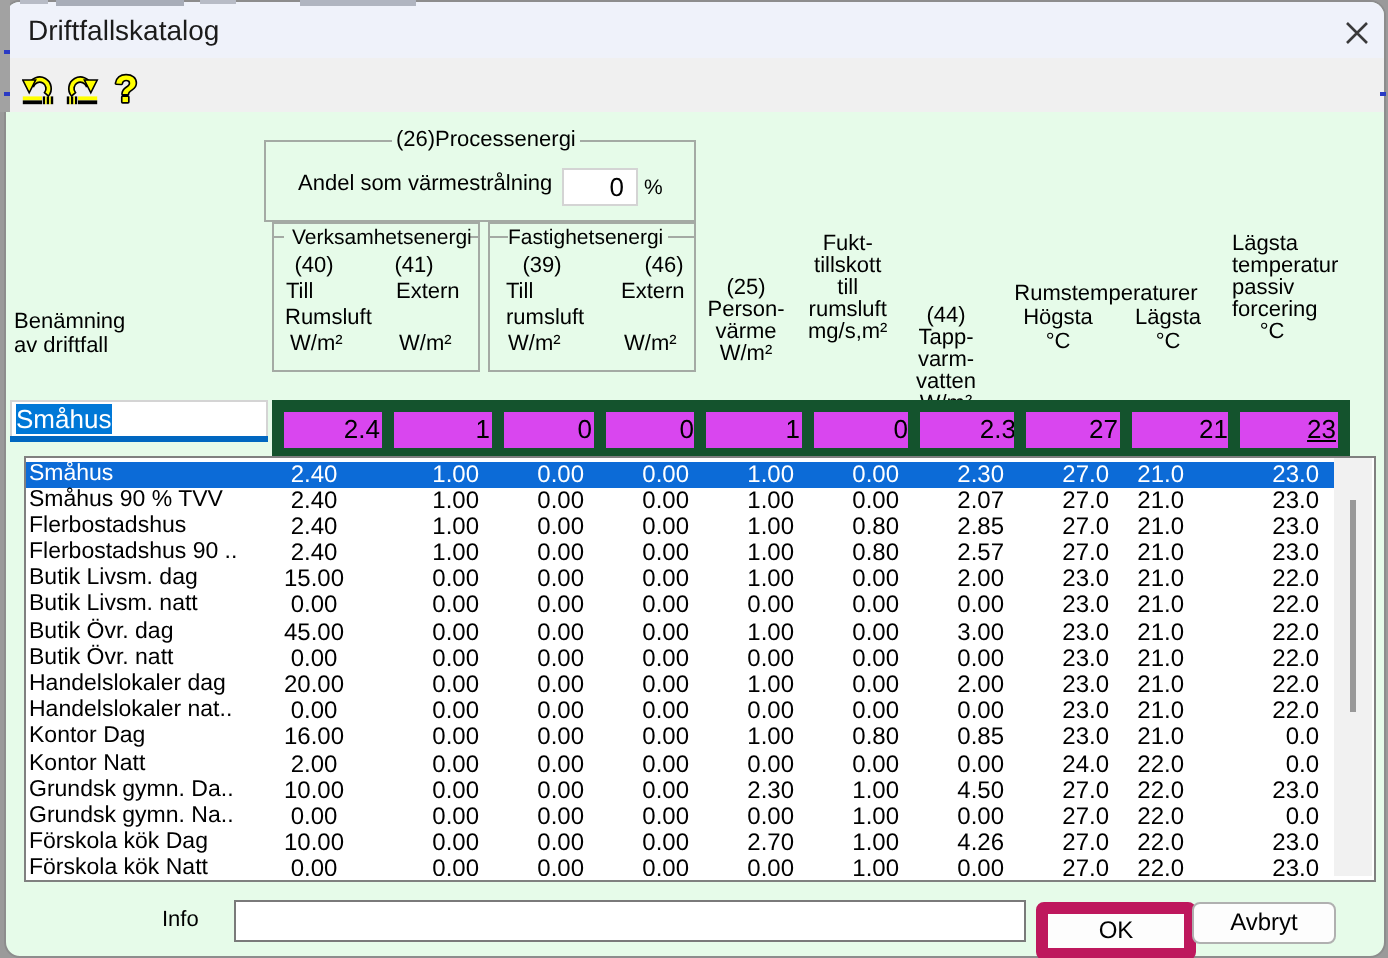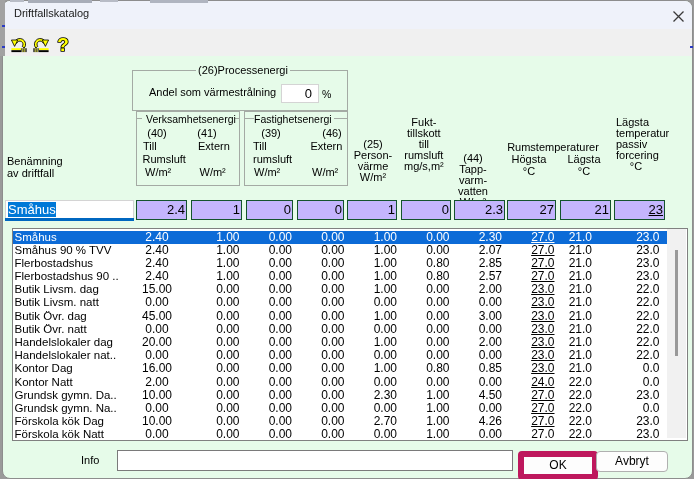--- a/index.html
+++ b/index.html
@@ -2,43 +2,43 @@
 <html><head>
 <meta charset="utf-8">
 <style>
 html,body{margin:0;padding:0;}
 body{width:694px;height:479px;background:#9a9a9a;position:relative;overflow:hidden;
   font-family:"Liberation Sans",sans-serif;color:#000;}
 .abs{position:absolute;}
 #dlg{position:absolute;left:1.5px;top:0;width:689.5px;height:476.5px;border:1px solid #8d8d8d;
   border-radius:8px;background:#e6fbe9;overflow:hidden;}
 #title{position:absolute;left:0;top:0;width:100%;height:28px;background:#eff2fa;}
-#titletxt{position:absolute;left:11.5px;top:5.5px;font-size:11px;color:#1b1b1b;}
+#titletxt{position:absolute;left:11.5px;top:5.5px;font-size:14px;color:#1b1b1b;}
 #toolbar{position:absolute;left:0;top:28px;width:100%;height:27px;background:#f0f0f0;}
 .lbl{position:absolute;font-size:11px;line-height:11px;white-space:nowrap;}
 .ctr{text-align:center;}
 .fs{position:absolute;border:1px solid #a4aaa4;background:transparent;}
 .leg{position:absolute;background:#e6fbe9;padding:0 2px;font-size:11px;white-space:nowrap;}
 .inp{position:absolute;background:#fff;border:1px solid #d4d4d4;
   font-size:13px;text-align:right;line-height:17px;}
-.num{position:absolute;top:200px;height:18px;background:#c4b5fd;border:1px solid #14532d;
+.num{position:absolute;top:200px;height:18px;background:#d946ef;border:6px solid #14532d;
   font-size:13px;text-align:right;line-height:18px;padding-right:1px;}
 #list{position:absolute;left:12px;top:228px;width:674px;height:211px;background:#fff;
   border:1px solid #808080;}
 .row{position:relative;height:13.2px;font-size:12px;line-height:13.4px;white-space:nowrap;}
 .row span{position:absolute;top:0;}
 .rname{left:1.5px;font-size:11.5px;}
 .c0{left:114px;width:60px;text-align:center;}
 .c1{left:166.5px;width:60px;text-align:right;}
 .c2{left:219px;width:60px;text-align:right;}
 .c3{left:271.5px;width:60px;text-align:right;}
 .c4{left:324px;width:60px;text-align:right;}
 .c5{left:376.5px;width:60px;text-align:right;}
 .c6{left:429px;width:60px;text-align:right;}
-.c7{left:481.5px;width:60px;text-align:right;text-decoration:underline;}
+.c7{left:481.5px;width:60px;text-align:right;}
 .c8{left:519px;width:60px;text-align:right;}
 .c9{left:586.5px;width:60px;text-align:right;}
 .sel{background:#0c6bd7;color:#fff;}
 .btn{position:absolute;top:451px;width:70px;height:19px;background:#fdfdfd;border:1px solid #b0b0b0;
   border-radius:4px;font-size:12px;text-align:center;line-height:19px;}
 </style>
 </head>
 <body>
 <div id="dlg">
   <div id="title">

